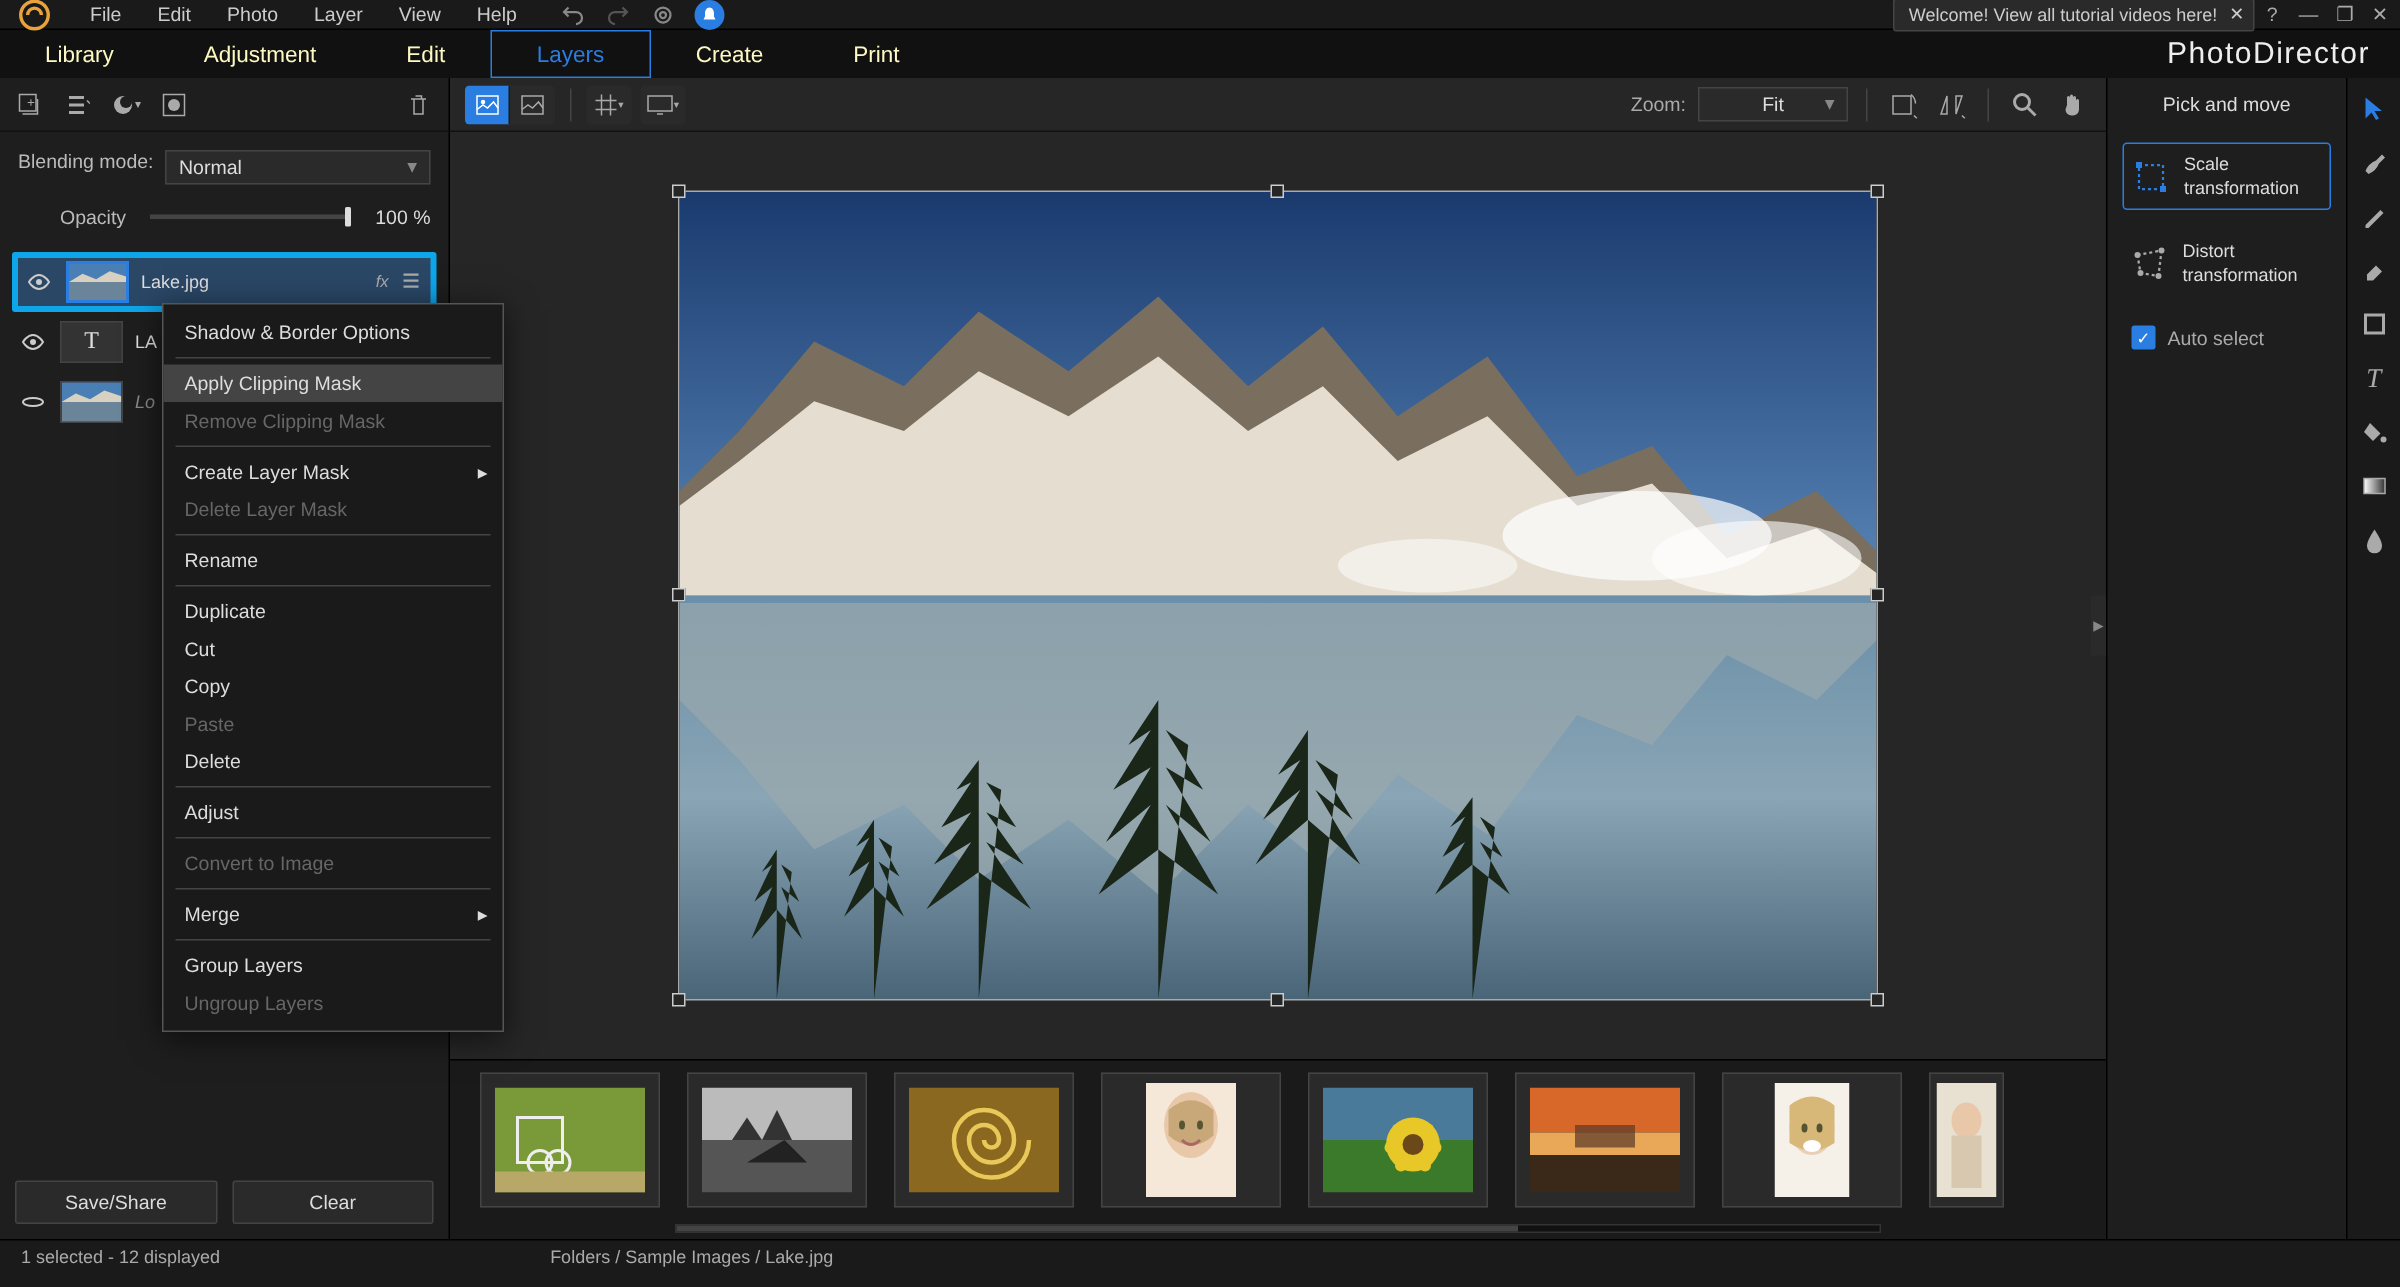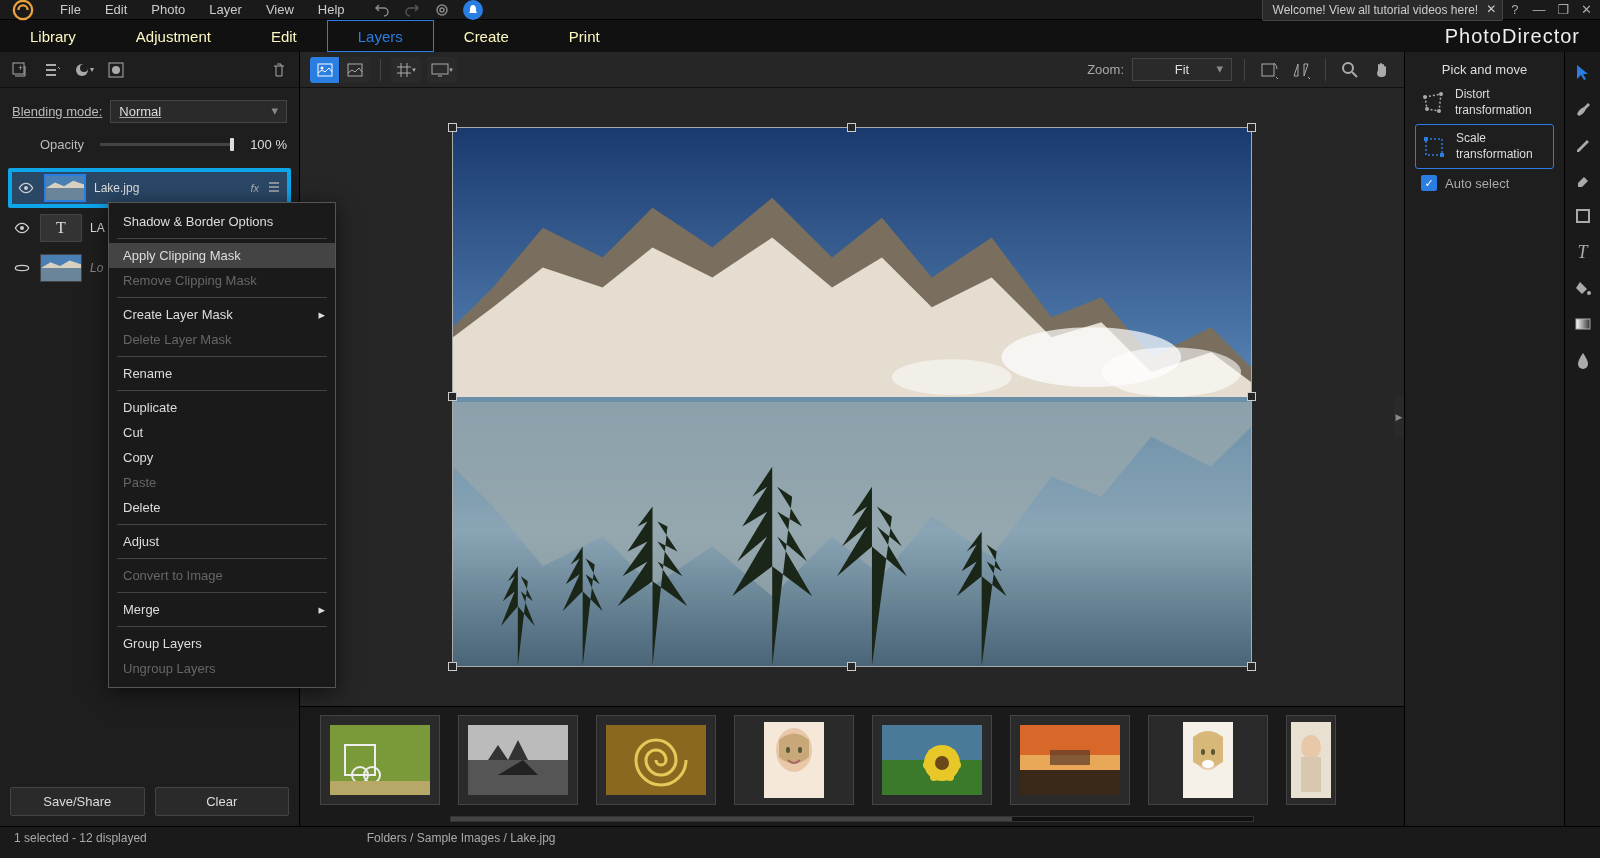--- a/index.html
+++ b/index.html
@@ -21,21 +21,21 @@
 .tab { display: flex; align-items: center; justify-content: center; padding: 0 30px; color: #fef9c3; cursor: pointer; font-size: 15px; }
 .tab.active { border: 1px solid #2a7de1; color: #2a7de1; }
 .brand { margin-left: auto; padding-right: 20px; display: flex; align-items: center; color: #eee; font-size: 20px; font-weight: 300; letter-spacing: 1px; }
 
 .main { display: flex; height: calc(858px - 30px - 32px - 22px); }
 .left-panel { width: 300px; background: #1e1e1e; border-right: 1px solid #000; display: flex; flex-direction: column; position: relative; }
 .left-toolbar { height: 36px; display: flex; align-items: center; padding: 0 8px; gap: 8px; border-bottom: 1px solid #111; }
 .tb-btn { width: 24px; height: 24px; display: flex; align-items: center; justify-content: center; cursor: pointer; border-radius: 2px; }
 .tb-trash { margin-left: auto; }
 
-.blend-row { padding: 12px 12px 8px 12px; display: flex; align-items: center; gap: 8px; text-decoration: underline; }
+.blend-row { padding: 12px 12px 8px 12px; display: flex; gap: 8px; }
 .blend-row label { color: #bbb; }
 .select { flex: 1; background: #2a2a2a; border: 1px solid #444; padding: 3px 8px; position: relative; color: #ddd; cursor: pointer; }
 .select::after { content: "▾"; position: absolute; right: 8px; top: 2px; color: #888; }
 
 .opacity-row { padding: 6px 12px 12px 12px; display: flex; align-items: center; gap: 10px; }
 .opacity-row label { color: #bbb; margin-left: 28px; }
 .slider-track { flex: 1; height: 3px; background: #444; position: relative; margin: 0 6px; }
 .slider-thumb { position: absolute; right: 0; top: -5px; width: 4px; height: 13px; background: #ddd; border-radius: 1px; }
 .opacity-val { color: #ddd; white-space: nowrap; }
 
@@ -73,21 +73,21 @@
 .h-bl { bottom: -5px; left: -5px; } .h-bm { bottom: -5px; left: 50%; margin-left: -5px; } .h-br { bottom: -5px; right: -5px; }
 
 .filmstrip { height: 120px; background: #1a1a1a; border-top: 1px solid #000; display: flex; flex-direction: column; }
 .thumbs { flex: 1; display: flex; align-items: center; gap: 18px; padding: 0 20px; overflow: hidden; }
 .thumb-card { width: 120px; height: 90px; background: #2a2a2a; border: 1px solid #444; display: flex; align-items: center; justify-content: center; }
 .thumb-card svg { display: block; }
 .hscroll { height: 14px; display: flex; align-items: center; }
 .hscroll-track { flex: 1; height: 6px; background: #111; border: 1px solid #333; margin: 0 150px; position: relative; }
 .hscroll-thumb { position: absolute; left: 0; width: 70%; height: 100%; background: #444; }
 
-.right-panel { width: 160px; background: #1e1e1e; border-left: 1px solid #000; padding: 10px; display: flex; flex-direction: column; }
+.right-panel { width: 160px; background: #1e1e1e; border-left: 1px solid #000; padding: 10px; display: flex; flex-direction: column; gap: 14px; }
 .right-title { text-align: center; color: #ddd; font-size: 13px; margin-bottom: 4px; }
 .tool-item { display: flex; align-items: center; gap: 10px; padding: 6px; border-radius: 3px; cursor: pointer; }
 .tool-item.active { border: 1px solid #2a7de1; }
 .tool-icon { width: 26px; height: 26px; display: flex; align-items: center; justify-content: center; }
 .tool-label { color: #ddd; font-size: 12px; line-height: 1.3; }
 .auto-select { display: flex; align-items: center; gap: 8px; padding: 6px; }
 .checkbox { width: 16px; height: 16px; background: #2a7de1; display: flex; align-items: center; justify-content: center; color: #fff; font-size: 11px; border-radius: 2px; }
 
 .vert-toolbar { width: 36px; background: #1a1a1a; border-left: 1px solid #000; display: flex; flex-direction: column; align-items: center; padding-top: 8px; gap: 12px; }
 .vtb { width: 24px; height: 24px; display: flex; align-items: center; justify-content: center; cursor: pointer; color: #aaa; }
@@ -471,42 +471,42 @@
       <div class="hscroll">
           <div class="hscroll-track">
             <div class="hscroll-thumb"></div>
           </div>
         </div>
     </div>
   </div>
 
   <div class="right-panel">
     <div class="right-title">Pick and move</div>
+    <div class="tool-item active">
+      <div class="tool-icon">
+          <svg width="24" height="24" viewBox="0 0 24 24">
+            <rect x="4" y="4" width="16" height="16" fill="none" stroke="#2a7de1" stroke-width="1.5" stroke-dasharray="2 2"></rect>
+            <rect x="2" y="2" width="4" height="4" fill="#2a7de1"></rect>
+            <rect x="18" y="18" width="4" height="4" fill="#2a7de1"></rect>
+          </svg>
+        </div>
+      <div class="tool-label">Scale transformation</div>
+    </div>
     <div class="tool-item">
       <div class="tool-icon">
           <svg width="24" height="24" viewBox="0 0 24 24">
             <path d="M4 6 L20 3 L18 20 L6 18 Z" fill="none" stroke="#aaa" stroke-width="1.5" stroke-dasharray="2 2"></path>
             <circle cx="4" cy="6" r="2" fill="#aaa"></circle>
             <circle cx="20" cy="3" r="2" fill="#aaa"></circle>
             <circle cx="18" cy="20" r="2" fill="#aaa"></circle>
             <circle cx="6" cy="18" r="2" fill="#aaa"></circle>
           </svg>
         </div>
       <div class="tool-label">Distort transformation</div>
     </div>
-    <div class="tool-item active">
-      <div class="tool-icon">
-          <svg width="24" height="24" viewBox="0 0 24 24">
-            <rect x="4" y="4" width="16" height="16" fill="none" stroke="#2a7de1" stroke-width="1.5" stroke-dasharray="2 2"></rect>
-            <rect x="2" y="2" width="4" height="4" fill="#2a7de1"></rect>
-            <rect x="18" y="18" width="4" height="4" fill="#2a7de1"></rect>
-          </svg>
-        </div>
-      <div class="tool-label">Scale transformation</div>
-    </div>
     <div class="auto-select">
       <div class="checkbox">✓</div>
       <span>Auto select</span>
     </div>
   </div>
 
   <div class="vert-toolbar">
     <div class="vtb active">
         <svg width="18" height="18" viewBox="0 0 18 18">
           <path d="M3 2 L3 16 L7 12 L10 17 L12 16 L9 11 L14 11 Z" fill="#2a7de1"></path>

